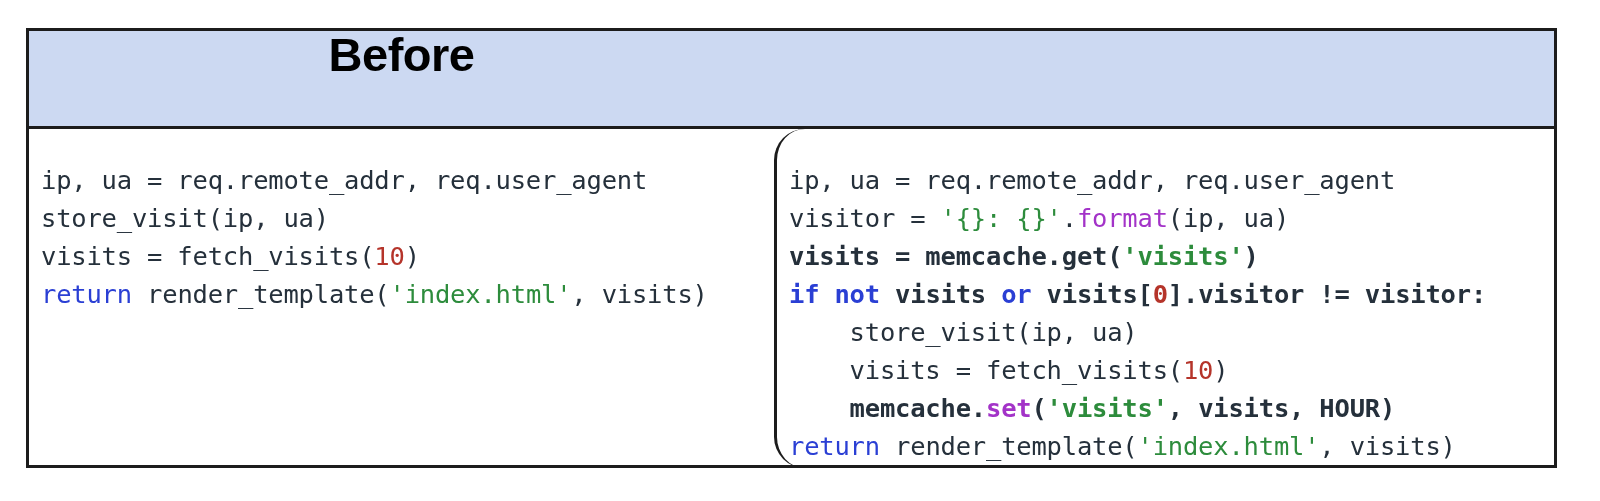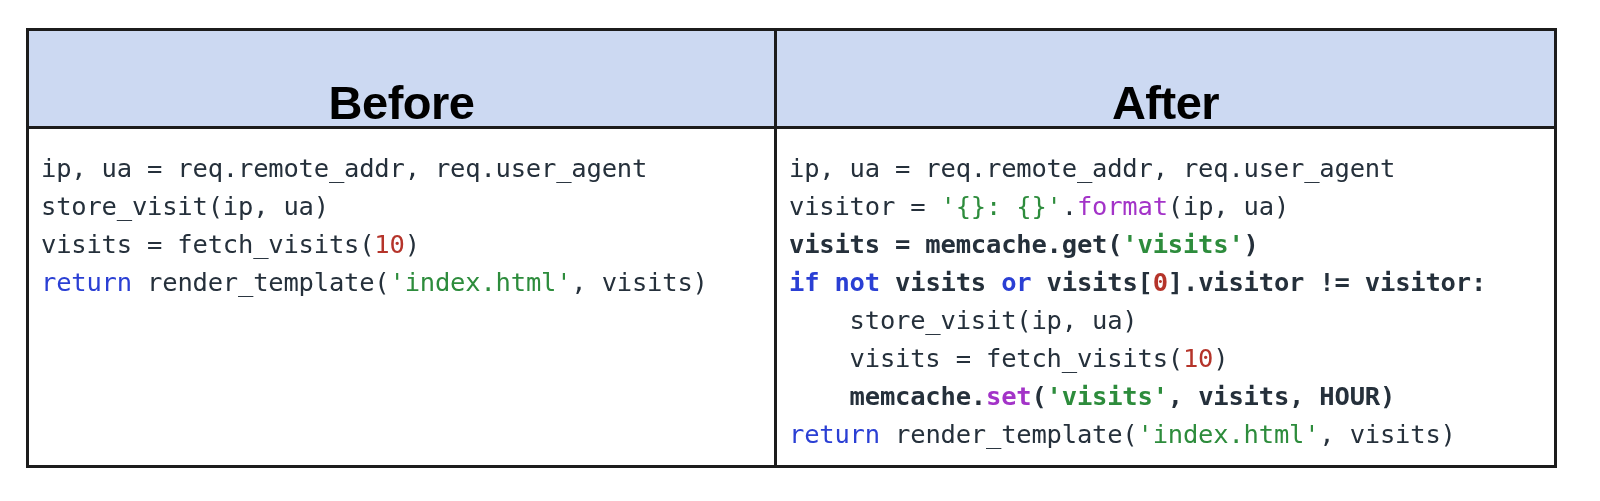--- a/index.html
+++ b/index.html
@@ -27,21 +27,21 @@
 
   .table-header-row {
     display: flex;
     height: 98px;
     background: #ccd9f2;
     border-bottom: 3px solid #1c1c1c;
     box-sizing: border-box;
   }
   .header-cell {
     display: flex;
-    align-items: flex-end;
+    align-items: flex-start;
     justify-content: center;
     box-sizing: border-box;
   }
   .header-cell.left  { width: 745px; }
   .header-cell.right { width: 780px; border-left: 3px solid #1c1c1c; }
   .header-cell span {
     font-family: "Liberation Sans", sans-serif;
     font-weight: bold;
     font-size: 47px;
     line-height: 1;
@@ -49,22 +49,23 @@
     letter-spacing: -0.5px;
   }
 
   .table-body-row {
     display: flex;
     height: 339px;
     box-sizing: border-box;
   }
   .code-cell {
     box-sizing: border-box;
-    padding: 20px 0 0 12px;
+    padding: 32px 0 0 12px;
     overflow: hidden;
+    border-radius: 31px;
   }
   .code-cell.left  { width: 745px; }
   .code-cell.right { width: 708px; border-left: 3px solid #1c1c1c; }
 
   pre.code-block {
     margin: 0;
     padding: 0;
     font-family: "DejaVu Sans Mono", "Liberation Mono", monospace;
     font-size: 25.5px;
     line-height: 38px;
@@ -82,23 +83,20 @@
 </style>
 </head>
 <body>
 
 <div id="comparison-table">
 
   <div class="table-header-row">
     <div class="header-cell left">
       <span>Before</span>
     </div>
-    <div class="header-cell right">
-      <span>After</span>
-    </div>
   </div>
 
   <div class="table-body-row">
     <div class="code-cell left">
       <pre class="code-block"><span><span class="tok-def">ip, ua = req.remote_addr, req.user_agent</span></span>
 <span><span class="tok-def">store_visit(ip, ua)</span></span>
 <span><span class="tok-def">visits = fetch_visits(</span><span class="tok-num">10</span><span class="tok-def">)</span></span>
 <span><span class="tok-kw">return</span><span class="tok-def"> render_template(</span><span class="tok-str">'index.html'</span><span class="tok-def">, visits)</span></span></pre>
     </div>
     <div class="code-cell right">

